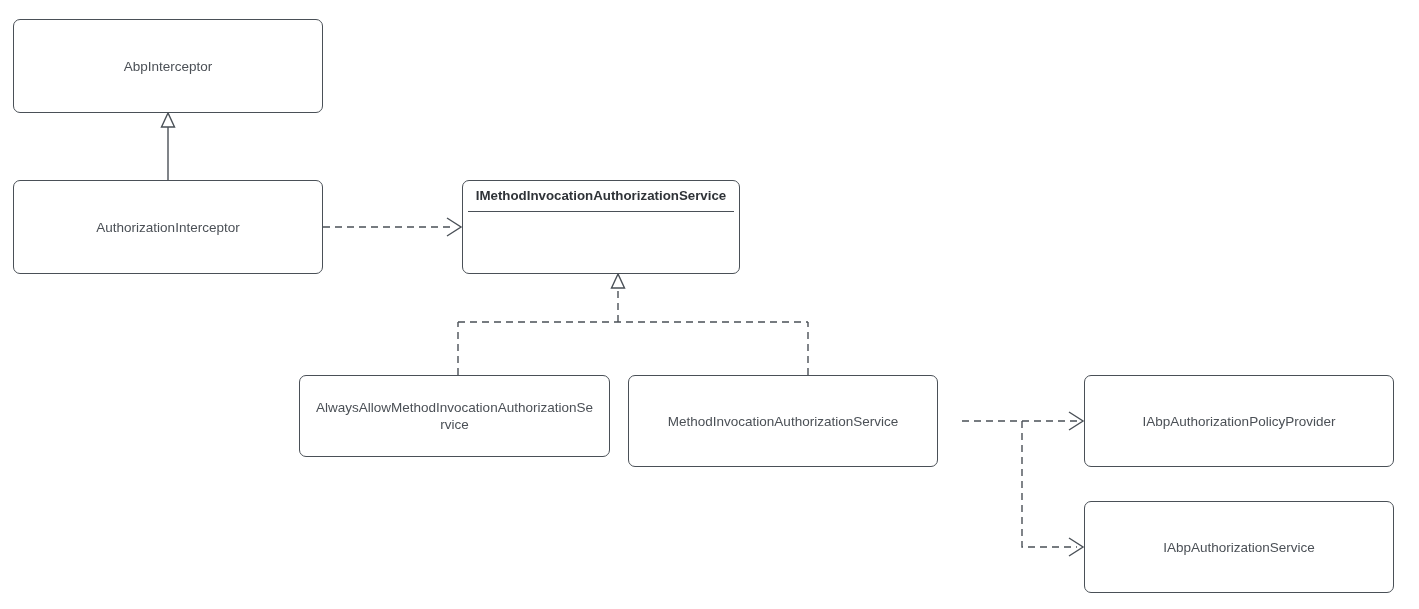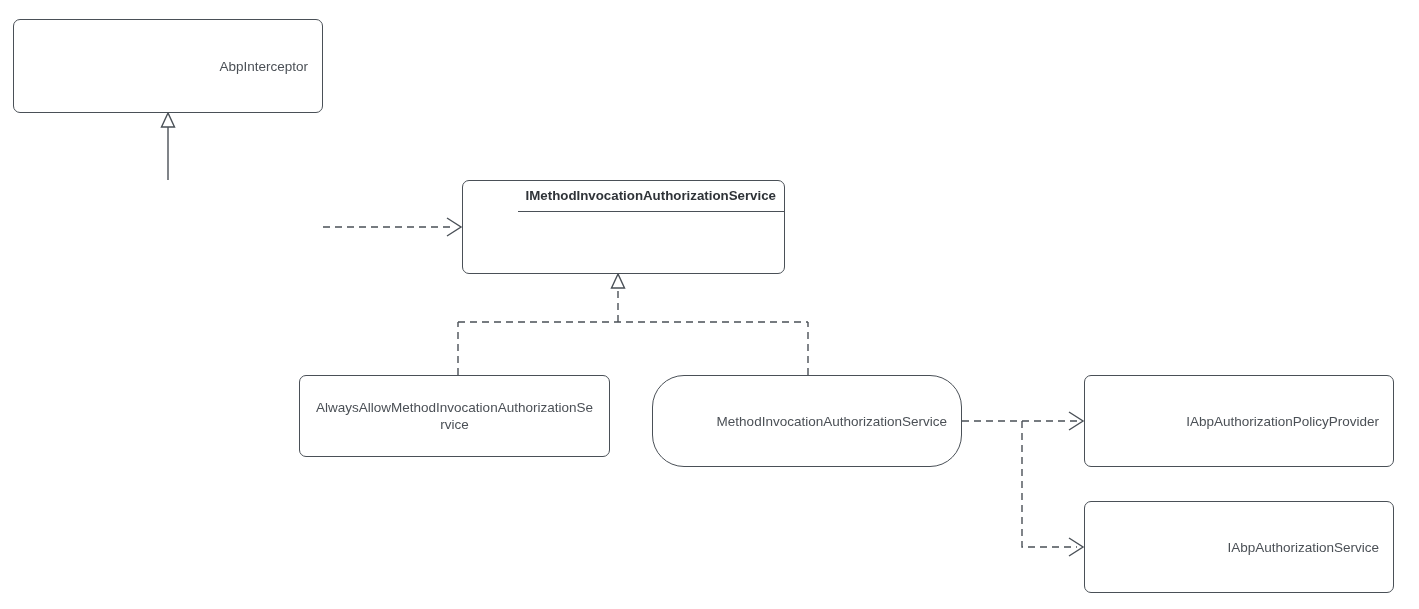--- a/index.html
+++ b/index.html
@@ -26,21 +26,21 @@
     pointer-events: none;
   }
   .node {
     position: absolute;
     box-sizing: border-box;
     background: #ffffff;
     border: 1.4px solid #4a5057;
     border-radius: 7px;
     display: flex;
     flex-direction: column;
-    align-items: flex-end;
+    align-items: center;
     justify-content: center;
     color: #4b5056;
   }
   .node-label {
     text-align: center;
     font-size: 13.5px;
     line-height: 17px;
     color: #4b5056;
     padding: 0 14px;
     word-break: break-word;
@@ -104,30 +104,33 @@
     <g>
       <polyline points="1022,421 1022,547 1077,547" fill="none" stroke="#4a5057" stroke-width="1.4" stroke-dasharray="7 5"></polyline>
       <polyline points="1069,538 1083,547 1069,556" fill="none" stroke="#4a5057" stroke-width="1.4"></polyline>
     </g>
   </svg>
 
   <div class="node" style="left:13px; top:19px; width:310px; height:94px;">
     <div class="node-label">AbpInterceptor</div>
   </div>
 
+  <div class="node" style="left:13px; top:180px; width:310px; height:94px;">
+    <div class="node-label">AuthorizationInterceptor</div>
+  </div>
 
-  <div class="node iface" style="left:462px; top:180px; width:323px; height:94px;">
+  <div class="node iface" style="left:462px; top:180px; width:278px; height:94px;">
     <div class="iface-title">IMethodInvocationAuthorizationService</div>
   </div>
 
   <div class="node" style="left:299px; top:375px; width:311px; height:82px;">
     <div class="node-label">AlwaysAllowMethodInvocationAuthorizationService</div>
   </div>
 
-  <div class="node" style="left:652px; top:375px; width:310px; height:92px;border-radius:32px;">
+  <div class="node" style="left:628px; top:375px; width:310px; height:92px;">
     <div class="node-label">MethodInvocationAuthorizationService</div>
   </div>
 
   <div class="node" style="left:1084px; top:375px; width:310px; height:92px;">
     <div class="node-label">IAbpAuthorizationPolicyProvider</div>
   </div>
 
   <div class="node" style="left:1084px; top:501px; width:310px; height:92px;">
     <div class="node-label">IAbpAuthorizationService</div>
   </div>

